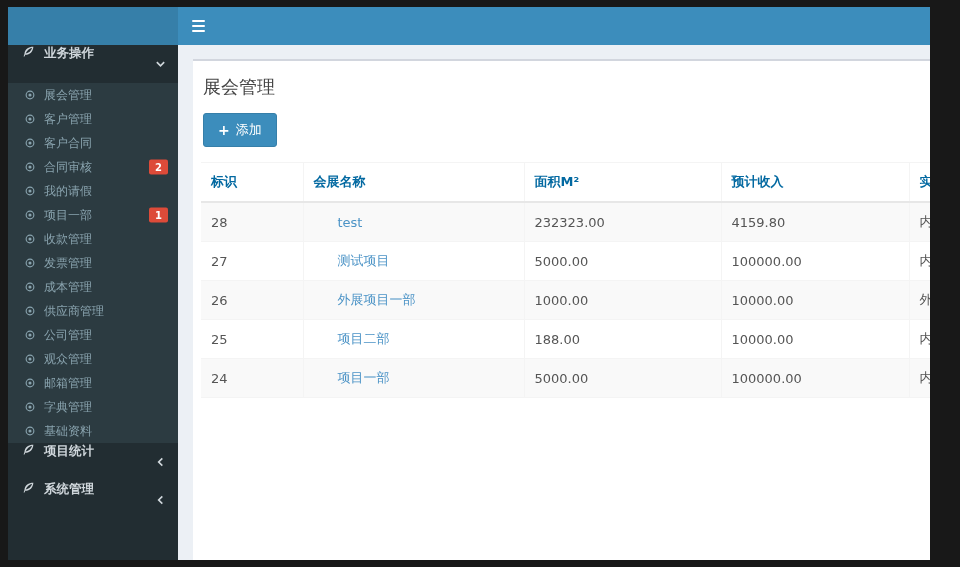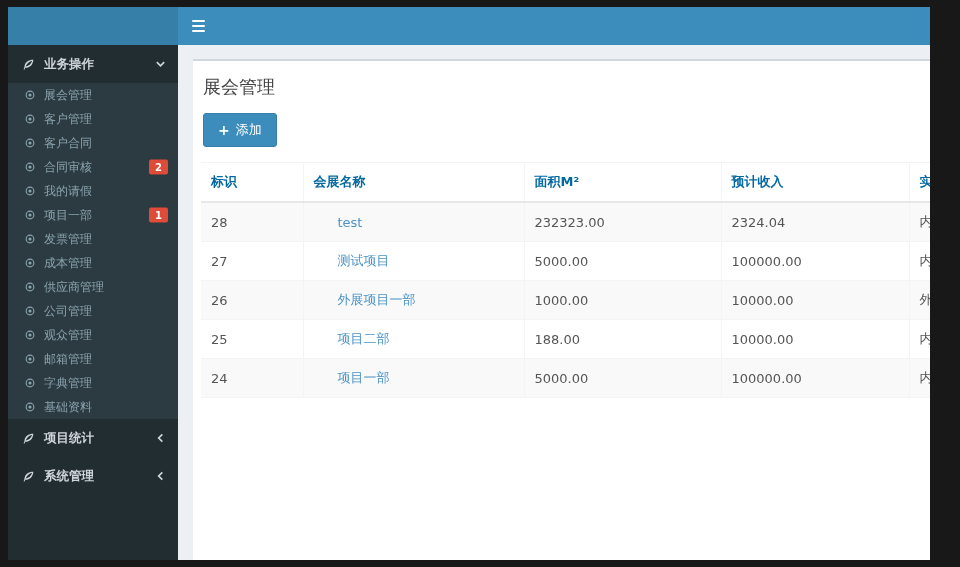--- a/index.html
+++ b/index.html
@@ -31,21 +31,21 @@
     padding:2px 2px;
   }
   .hamburger span { display:block; width:13px; height:2px; background:#fff; border-radius:1px; }
 
   
   .sidebar {
     position:absolute; left:0; top:38px; width:170px; bottom:0;
     background:#222d32; overflow:hidden;
   }
   .side-header {
-    height:38px; display:flex; align-items:center; padding:0 10px 0 14px;
+    height:38px; display:flex; align-items:flex-start; padding:0 10px 0 14px;
     color:#cfd6db; font-size:12.5px; font-weight:bold; cursor:pointer;
     position:relative;
   }
   .side-header .leaf { margin-right:9px; display:flex; }
   .side-header .chev { position:absolute; right:12px; top:50%; transform:translateY(-50%); display:flex; }
   .side-sub { background:#2c3b41; }
   .side-item {
     height:24px; display:flex; align-items:center; padding-left:16px;
     color:#8aa4af; font-size:12px; cursor:pointer; position:relative;
   }
@@ -178,20 +178,29 @@
       </div>
       <div class="side-item">
         <span class="dot">
               <svg width="12" height="12" viewBox="0 0 14 14">
                 <circle cx="7" cy="7" r="4.5" fill="none" stroke="#8aa4af" stroke-width="1.3"></circle>
                 <circle cx="7" cy="7" r="1.8" fill="#8aa4af"></circle>
               </svg>
             </span>
         <span>项目一部</span>
         <span class="badge">1</span>
+      </div>
+      <div class="side-item">
+        <span class="dot">
+              <svg width="12" height="12" viewBox="0 0 14 14">
+                <circle cx="7" cy="7" r="4.5" fill="none" stroke="#8aa4af" stroke-width="1.3"></circle>
+                <circle cx="7" cy="7" r="1.8" fill="#8aa4af"></circle>
+              </svg>
+            </span>
+        <span>收款管理</span>
       </div>
       <div class="side-item">
         <span class="dot">
               <svg width="12" height="12" viewBox="0 0 14 14">
                 <circle cx="7" cy="7" r="4.5" fill="none" stroke="#8aa4af" stroke-width="1.3"></circle>
                 <circle cx="7" cy="7" r="1.8" fill="#8aa4af"></circle>
               </svg>
             </span>
         <span>发票管理</span>
       </div>
@@ -313,21 +322,21 @@
             <th class="num">面积M²</th>
             <th class="num">预计收入</th>
             <th>实施部门</th>
           </tr>
         </thead>
         <tbody>
           <tr class="stripe">
             <td>28</td>
             <td><a class="cell-link">test</a></td>
             <td class="num">232323.00</td>
-            <td class="num">2324.04</td>
+            <td class="num">4159.80</td>
             <td>内展项目</td>
           </tr>
           <tr>
             <td>27</td>
             <td><a class="cell-link">测试项目</a></td>
             <td class="num">5000.00</td>
             <td class="num">100000.00</td>
             <td>内展项目</td>
           </tr>
           <tr class="stripe">

